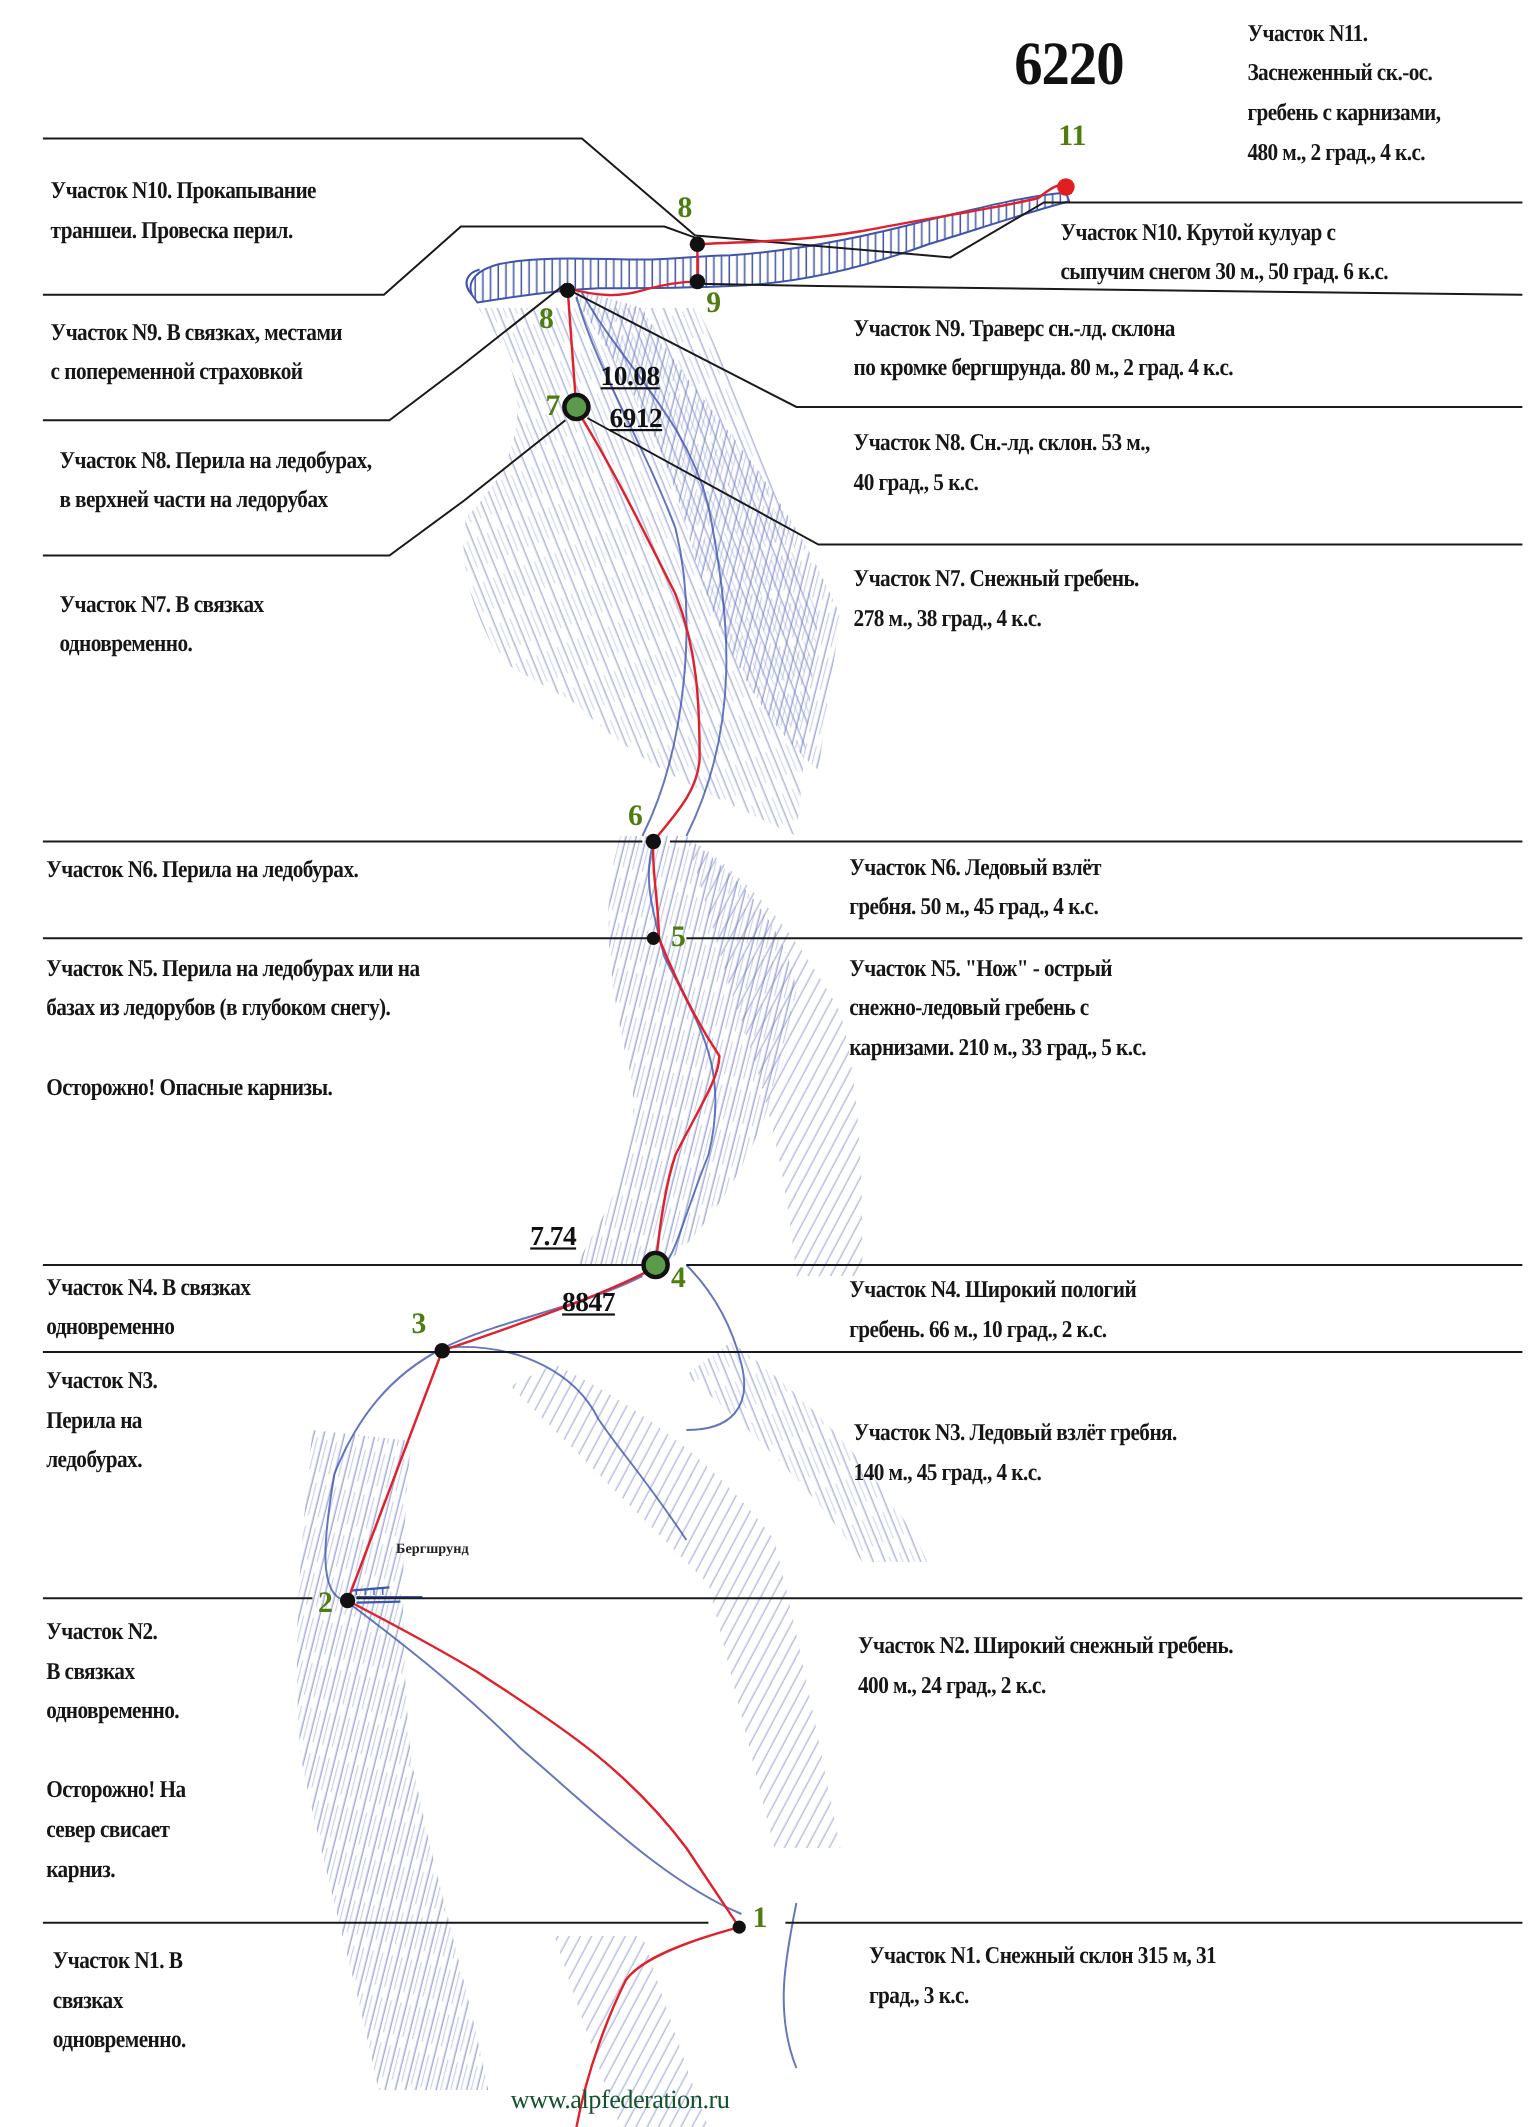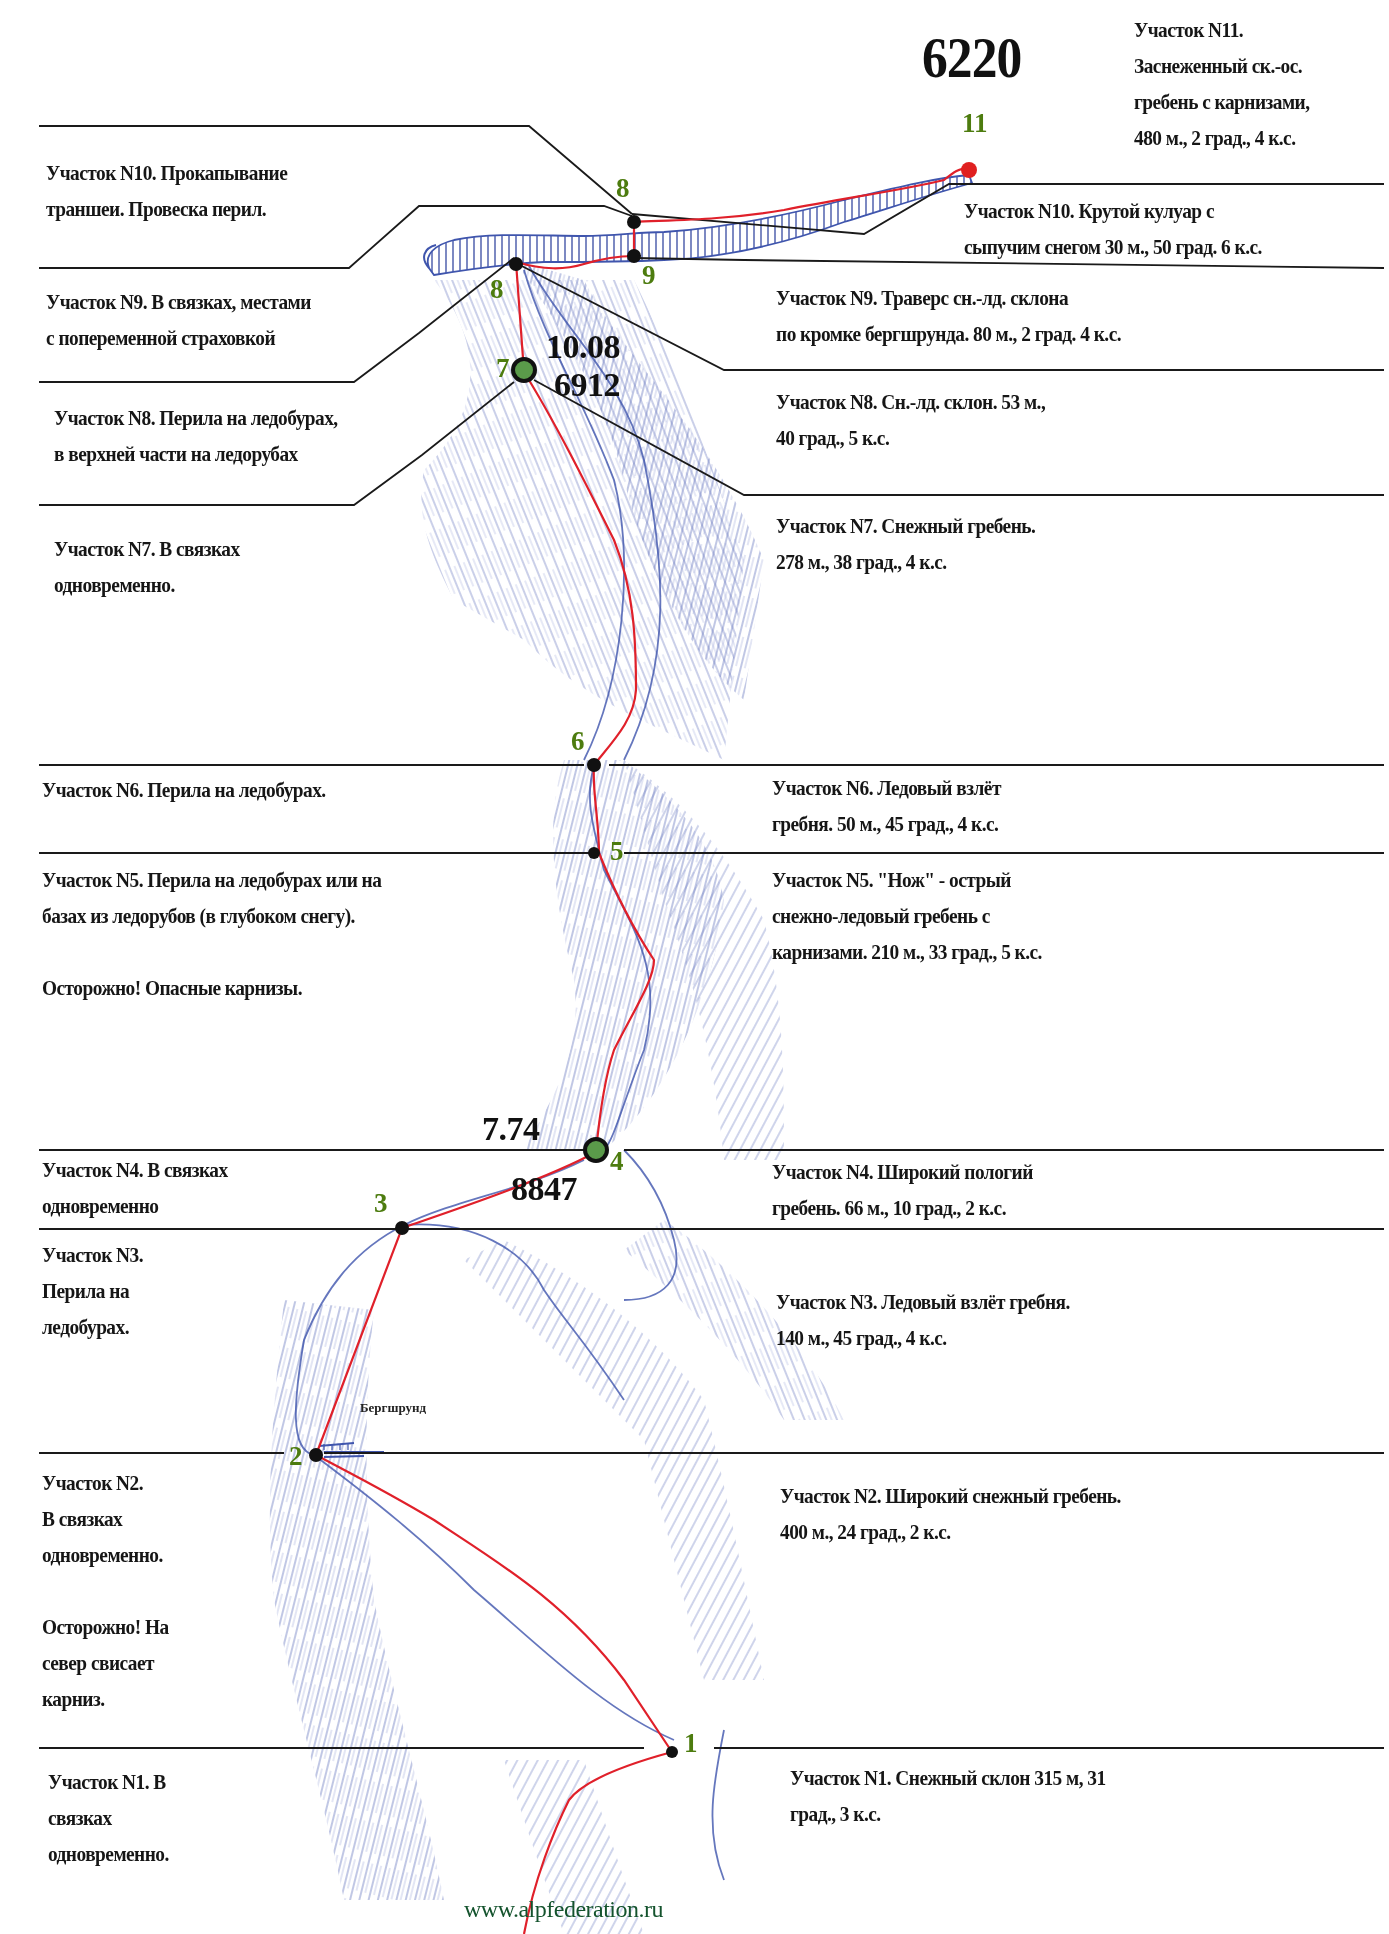--- a/index.html
+++ b/index.html
@@ -30,21 +30,21 @@
     }
     .big {
       position: absolute;
       font-family: "Liberation Serif", "DejaVu Serif", serif;
       font-weight: bold;
       color: #111;
       white-space: nowrap;
       line-height: 1;
     }
     .summit { font-size: 56px; letter-spacing: -1px; transform: scaleX(0.92); transform-origin: left top; }
-    .camp { font-size: 34px; letter-spacing: -0.5px; }
+    .camp { font-size: 25px; letter-spacing: -0.5px; text-decoration: underline; }
     .small-note {
       position: absolute;
       font-family: "Liberation Serif", "DejaVu Serif", serif;
       font-weight: bold; font-size: 13px; color: #222;
       white-space: nowrap;
       text-align: center;
     }
     .footer {
       position: absolute;
       font-family: "Liberation Serif", "DejaVu Serif", serif;

